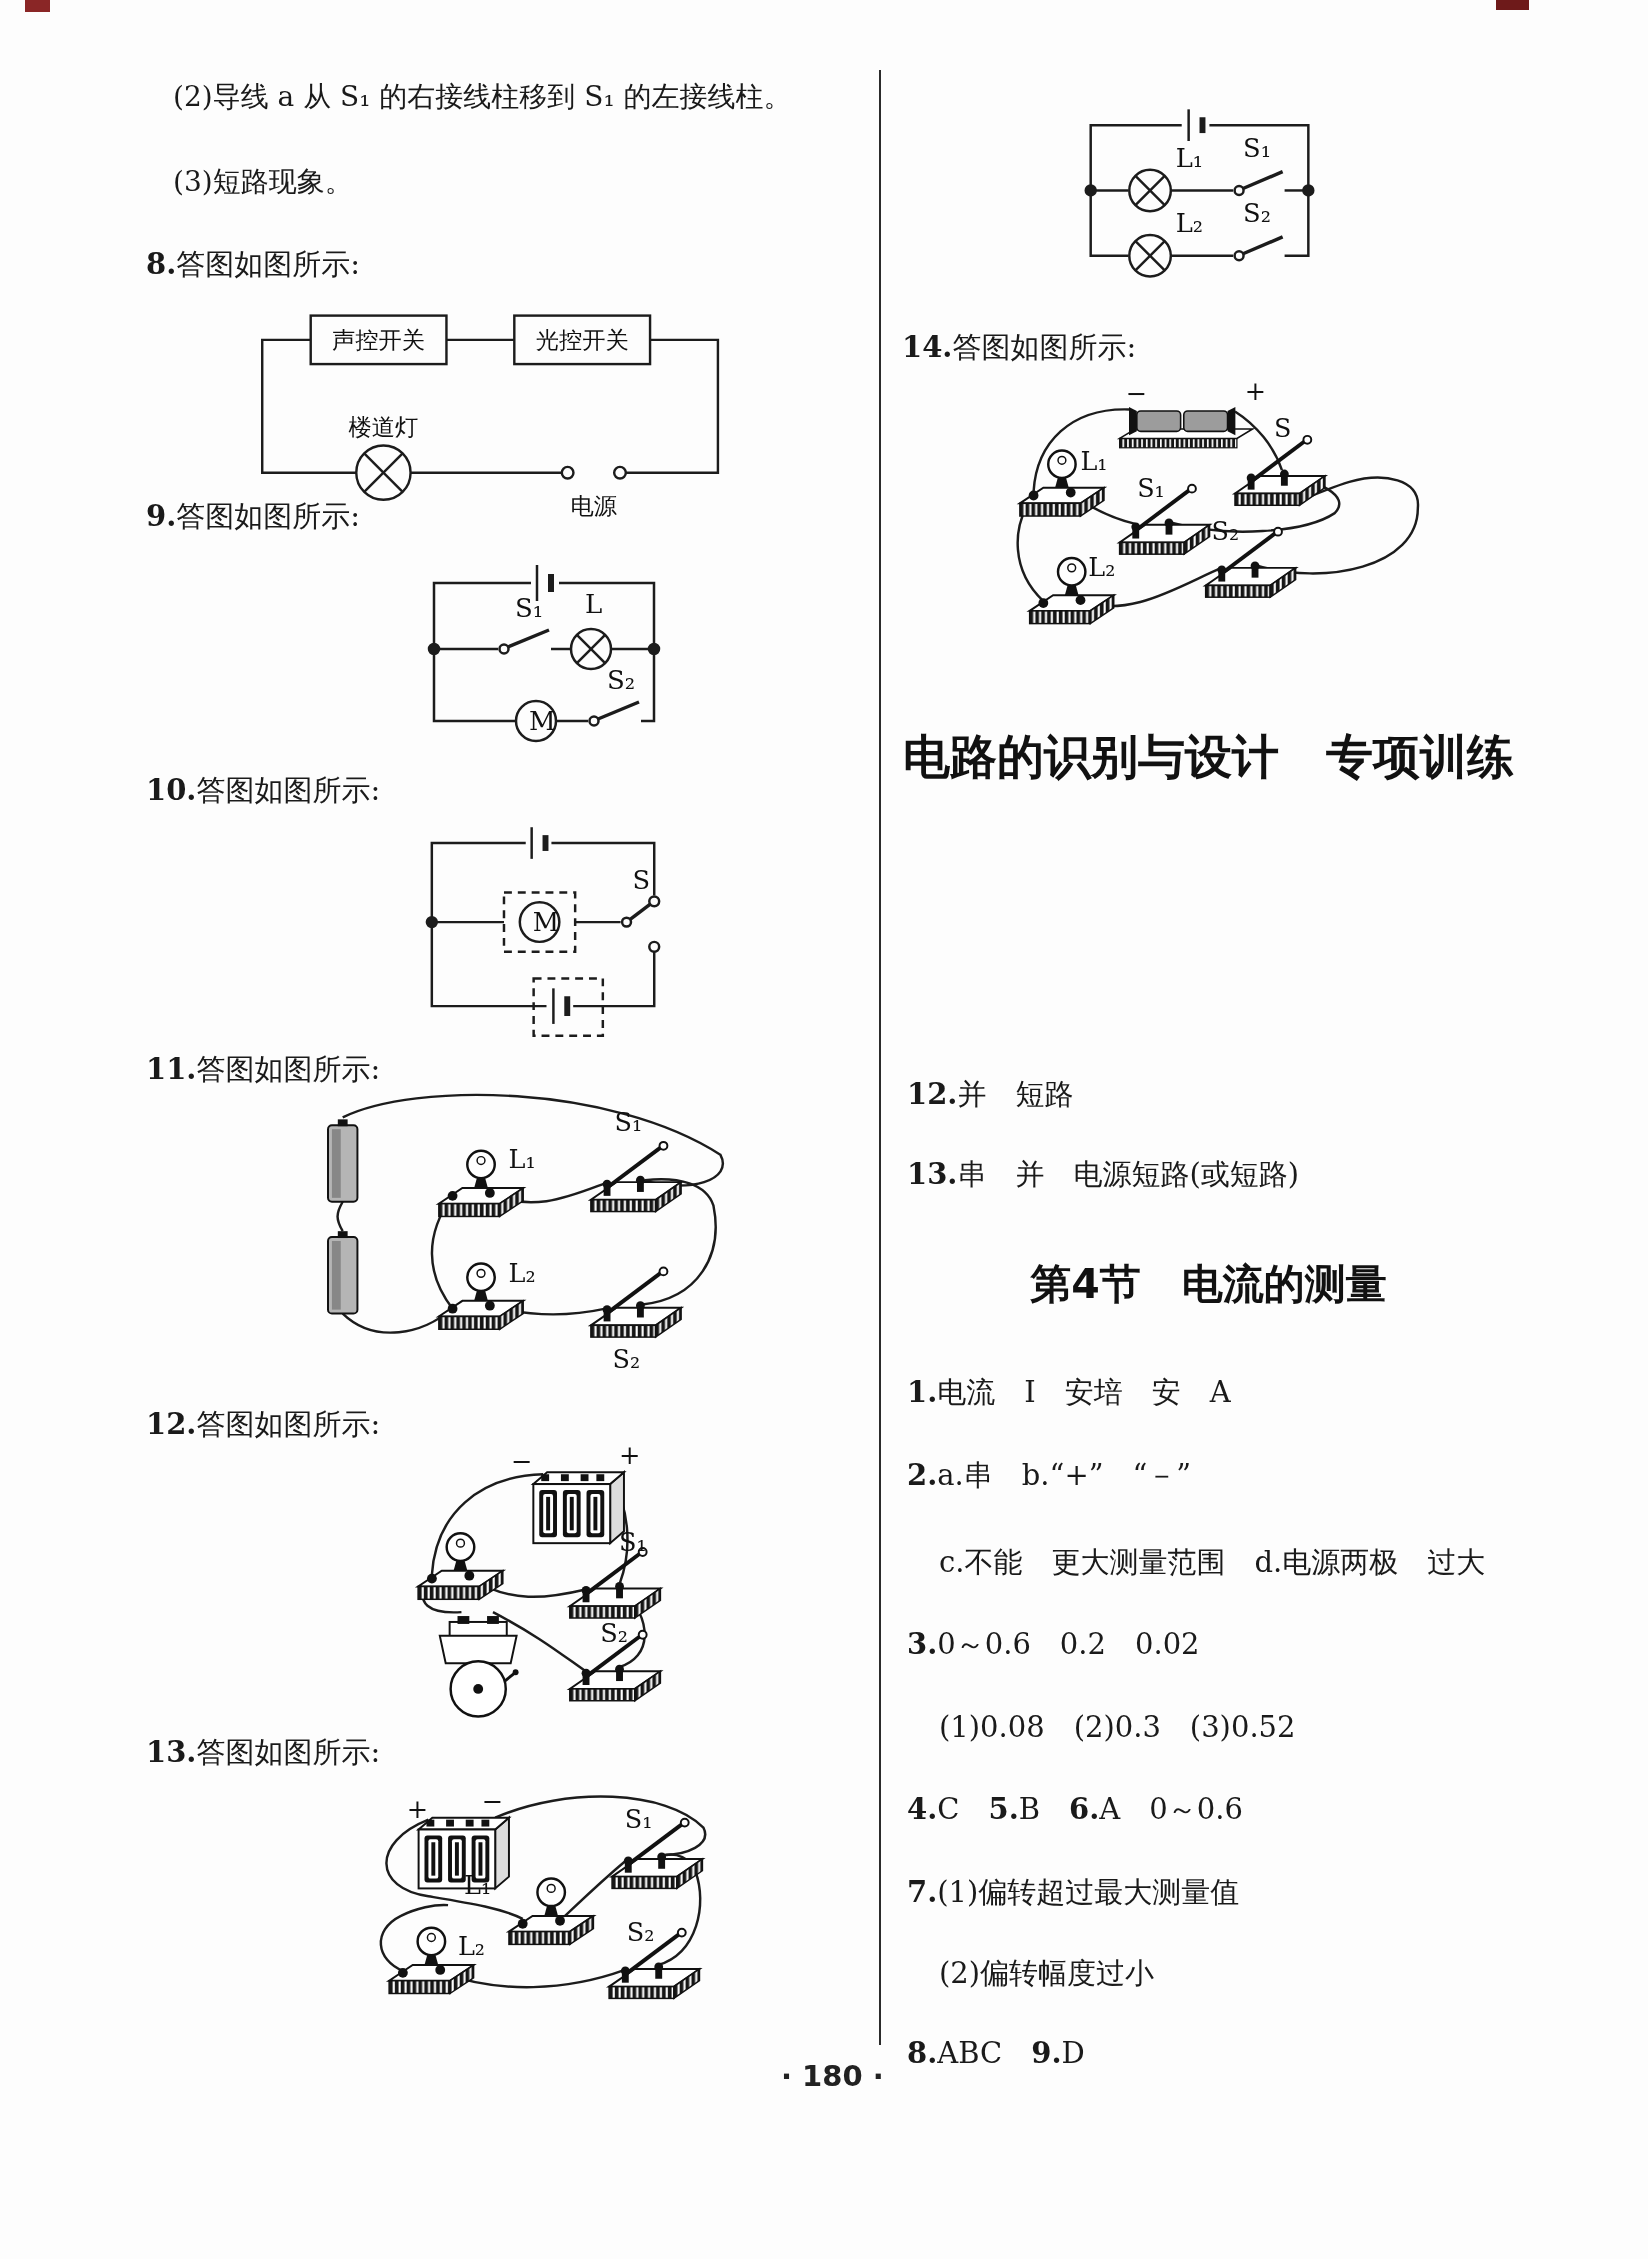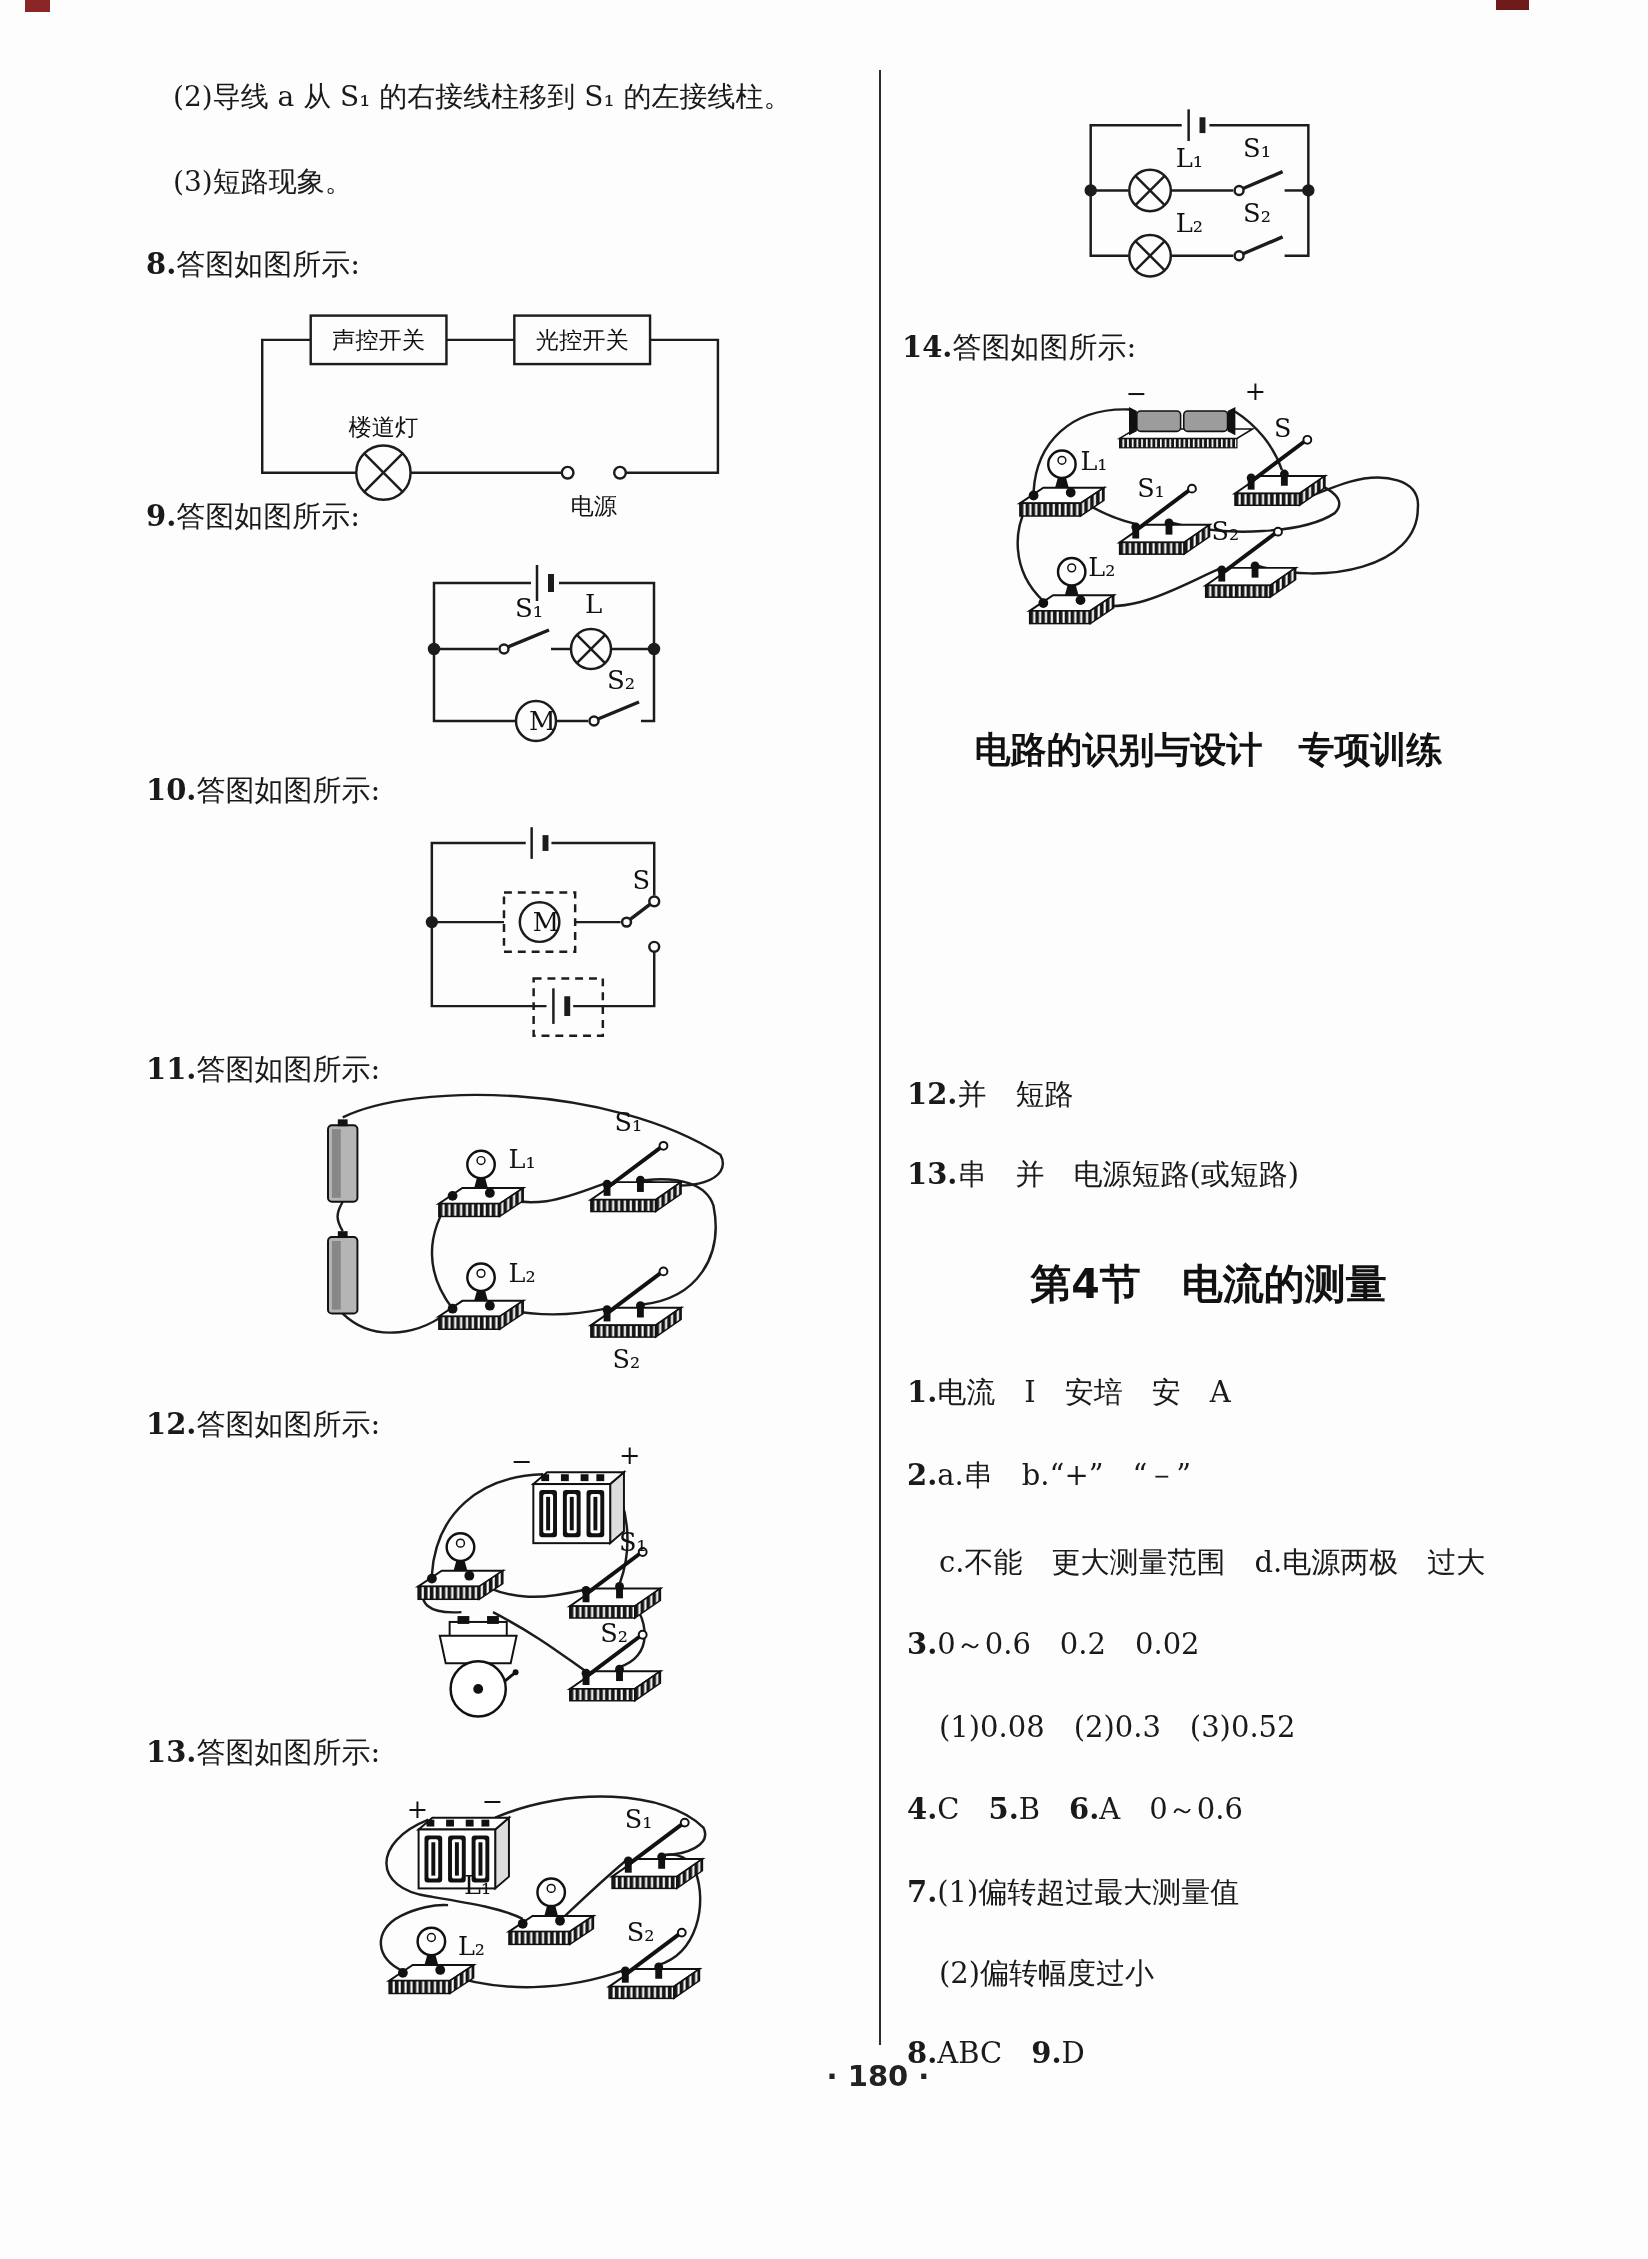--- a/index.html
+++ b/index.html
@@ -2,24 +2,24 @@
 <html><head>
 <meta charset="utf-8">
 <style>
   html,body{margin:0;padding:0;background:#e8e8e8;}
   #page{position:relative;width:1649px;height:2259px;background:#fdfdfd;overflow:hidden;
         font-family:"DejaVu Serif","Liberation Serif",serif;color:#1a1a1a;}
   .t{position:absolute;font-size:29px;white-space:pre;color:#1a1a1a;}
   .t b{font-weight:700;}
   .small{font-size:28px;}
   .hdr{position:absolute;font-family:"DejaVu Sans","Liberation Sans",sans-serif;
-       font-weight:700;font-size:36px;color:#111;text-align:center;white-space:pre;}
+       font-weight:700;font-size:47px;color:#111;text-align:center;white-space:pre;}
   .divider{position:absolute;background:#2b2b2b;}
   .pager{position:absolute;font-family:"DejaVu Sans","Liberation Sans",sans-serif;
-         font-weight:700;font-size:29px;color:#222;text-align:center;}
+         font-weight:700;font-size:29px;color:#222;}
   svg{position:absolute;overflow:visible;}
   svg text{fill:#111;}
   .lbl{font-family:"DejaVu Serif","Liberation Serif",serif;font-size:26px;}
   .cjk{font-family:"DejaVu Serif","Liberation Serif",serif;font-size:24px;}
   .edge-mark{position:absolute;}
 </style>
 </head>
 <body>
 
 <div id="page">

